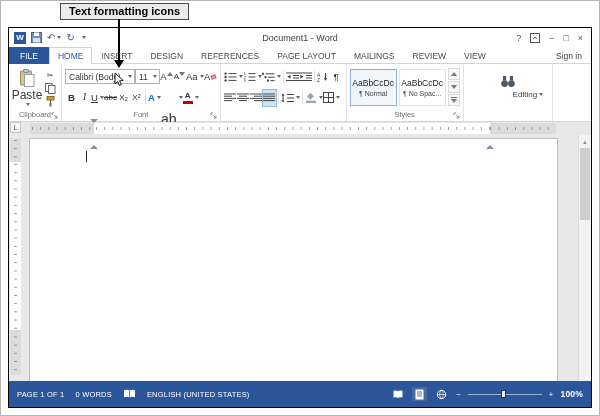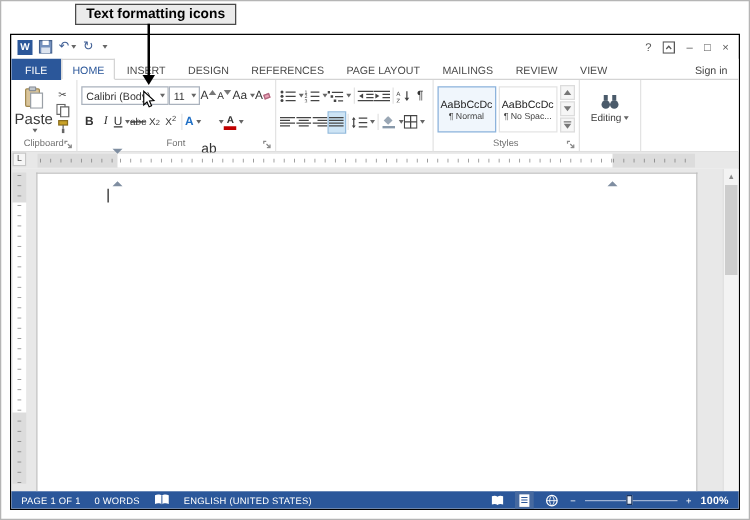--- a/index.html
+++ b/index.html
@@ -68,21 +68,21 @@
   .card .pv { font-size:8.5px; color:#222; }
   .card .nm { font-size:7px; color:#444; margin-top:2px; white-space:nowrap; }
   .card.sel { border-color:#8db3dc; background:#f0f6fc; }
   .card.h1 .pv { color:#2e74b5; font-size:10.5px; }
   .stscroll { width:12px; display:flex; flex-direction:column; gap:1px; }
   .stscroll .sb { height:12px; border:1px solid #dcdcdc; background:#f6f6f6; display:flex; align-items:center; justify-content:center; }
   .stscroll .sb .bar { width:6px; height:1px; background:#777; margin-bottom:1px; }
 
   
   .edit { display:flex; flex-direction:column; align-items:center; justify-content:center; gap:2px; padding:0 6px; font-size:8px; color:#3b3b3b; }
-  .editlbl { display:flex; align-items:center; }
+  .editlbl { display:flex; align-items:center;margin-left:40px; }
 
   
   .rulerrow { height:13px; position:relative; background:#e8e8e8; flex:none; }
   .tabsel { position:absolute; left:1px; top:0; width:11px; height:11px; border:1px solid #c6c6c6; background:#f6f6f6; font-size:7px; color:#555; display:flex; align-items:center; justify-content:center; }
   .hstrip { position:absolute; left:21px; width:526px; top:1px; height:11px; background:#dcdcdc;
             background-image:linear-gradient(90deg,#8f8f8f 1px,transparent 1px); background-size:8.2px 3px; background-repeat:repeat-x; background-position:2px 4px; }
   .hwhite { position:absolute; left:64px; width:396px; top:0; height:11px; background:#fff;
             background-image:linear-gradient(90deg,#9a9a9a 1px,transparent 1px); background-size:8.2px 3px; background-repeat:repeat-x; background-position:2px 4px; }
   .mk { position:absolute; z-index:3; }
   .mk .t-dn { width:0; height:0; border-left:4px solid transparent; border-right:4px solid transparent; border-top:4px solid #7f8ea1; }
@@ -97,21 +97,21 @@
   .vwhite { position:absolute; left:0; right:0; top:24px; height:168px; background:#fff;
             background-image:linear-gradient(#9a9a9a 1px,transparent 1px); background-size:3px 8.2px; background-repeat:repeat-y; background-position:4px 2px; }
   .pagewrap { flex:1; padding:3px 20px 0 6px; }
   .page { position:relative; height:100%; background:#fff; border:1px solid #bfbfbf; border-bottom:none; }
   .tcursor { position:absolute; left:56px; top:12px; width:1px; height:11px; background:#222; }
   .vscroll { width:13px; background:#f3f3f3; border-left:1px solid #dcdcdc; flex:none; display:flex; flex-direction:column; }
   .sarrow { height:13px; display:flex; align-items:center; justify-content:center; font-size:6px; color:#8a8a8a; }
   .sthumb { margin:0 1px; height:72px; background:#cdcdcd; }
 
   
-  .statusbar { height:14px; background:#2b579a; color:#fff; font-size:7.5px; display:flex; align-items:center; padding:4px 8px; gap:11px; flex:none; letter-spacing:.2px; }
+  .statusbar { height:26px; background:#2b579a; color:#fff; font-size:7.5px; display:flex; align-items:center; padding:4px 8px; gap:11px; flex:none; letter-spacing:.2px; }
   .sbleft { display:flex; align-items:center; gap:11px; }
   .sbright { margin-left:auto; display:flex; align-items:center; gap:7px; }
   .viewbtn { display:flex; align-items:center; justify-content:center; width:15px; height:14px; }
   .viewbtn.onv { background:#46699f; }
   .zoomtxt { font-size:8.5px; font-weight:bold; }
   .sl { position:relative; width:74px; height:10px; }
   .sl .track { position:absolute; top:4.5px; left:0; right:0; height:1px; background:#9db1d4; }
   .sl .notch { position:absolute; left:36px; top:2px; width:1px; height:6px; background:#9db1d4; }
   .sl .thumb { position:absolute; left:33px; top:1px; width:5px; height:8px; background:#e8edf5; border:1px solid #18335f; }
 </style>
@@ -135,20 +135,21 @@
           <rect x="3" y="0.5" width="5" height="3.5" fill="#fff"></rect>
           <rect x="2" y="6" width="7" height="4.5" fill="#dce4f0"></rect>
         </svg>
       <span style="display:inline-flex;align-items:center;">
           <span class="qg">↶</span>
           <span class="c"></span>
         </span>
       <span class="qg">↻</span>
       <span class="c"></span>
     </div>
+    <div class="title">Document1 - Word</div>
     <div class="winbtns">
       <span>?</span>
       <svg width="10" height="10" viewBox="0 0 10 10">
           <rect x="0.5" y="0.5" width="9" height="9" fill="none" stroke="#555"></rect>
           <path d="M3 6.2l2-2.2 2 2.2" stroke="#555" fill="none"></path>
         </svg>
       <span>–</span>
       <span>□</span>
       <span>×</span>
     </div>
@@ -252,21 +253,21 @@
               <span>X</span>
               <span class="smol" style="margin-top:-4px;">2</span>
             </span>
           <span class="vs"></span>
           <span class="ib fx">
               <span>A</span>
               <span class="c"></span>
             </span>
           <span class="ib">
               <span class="vbar">
-                <span style="font-size:11px;margin-top:47px;">ab</span>
+                <span style="font-size:14px;margin-top:47px;">ab</span>
                 <span class="bar" style="background:#f0dc00;"></span>
               </span>
               <span class="c"></span>
             </span>
           <span class="ib">
               <span class="vbar">
                 <span style="font-size:8px;font-weight:bold;">A</span>
                 <span class="bar" style="background:#c00000;"></span>
               </span>
               <span class="c"></span>

